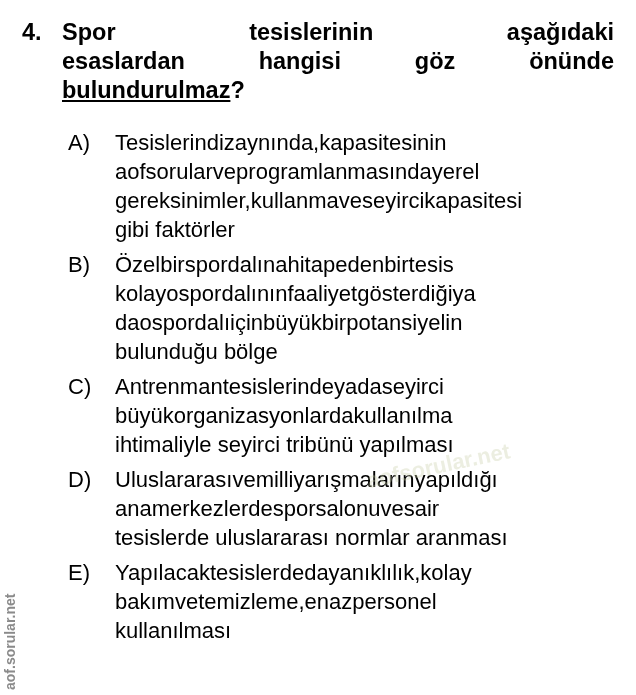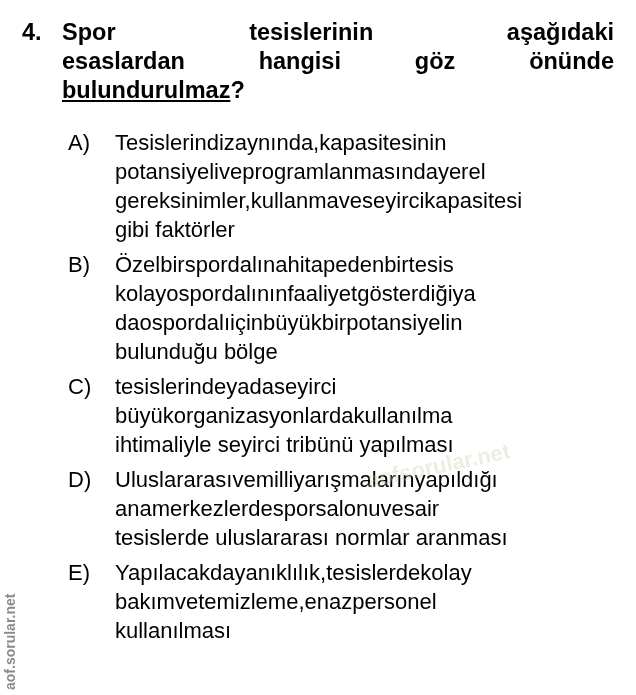--- a/index.html
+++ b/index.html
@@ -44,21 +44,21 @@
 <div class="opts">
     <div class="opt">
       <span class="letter">A)</span>
       <div class="body">
         <div class="l">
           <span>Tesislerin</span>
           <span>dizaynında,</span>
           <span>kapasitesinin</span>
         </div>
         <div class="l">
-          <span>potansiyeli</span>
+          <span>aofsorular</span>
           <span>ve</span>
           <span>programlanmasında</span>
           <span>yerel</span>
         </div>
         <div class="l">
           <span>gereksinimler,</span>
           <span>kullanma</span>
           <span>ve</span>
           <span>seyirci</span>
           <span>kapasitesi</span>
@@ -98,20 +98,21 @@
           <span>bir</span>
           <span>potansiyelin</span>
         </div>
         <div>bulunduğu bölge</div>
       </div>
     </div>
     <div class="opt">
       <span class="letter">C)</span>
       <div class="body">
         <div class="l">
+          <span>Antrenman</span>
           <span>tesislerinde</span>
           <span>ya</span>
           <span>da</span>
           <span>seyirci</span>
         </div>
         <div class="l">
           <span>büyük</span>
           <span>organizasyonlarda</span>
           <span>kullanılma</span>
         </div>
@@ -137,22 +138,22 @@
           <span>sair</span>
         </div>
         <div>tesislerde uluslararası normlar aranması</div>
       </div>
     </div>
     <div class="opt">
       <span class="letter">E)</span>
       <div class="body">
         <div class="l">
           <span>Yapılacak</span>
+          <span>tesislerde</span>
           <span>dayanıklılık,</span>
-          <span>tesislerde</span>
           <span>kolay</span>
         </div>
         <div class="l">
           <span>bakım</span>
           <span>ve</span>
           <span>temizleme,</span>
           <span>en</span>
           <span>az</span>
           <span>personel</span>
         </div>

